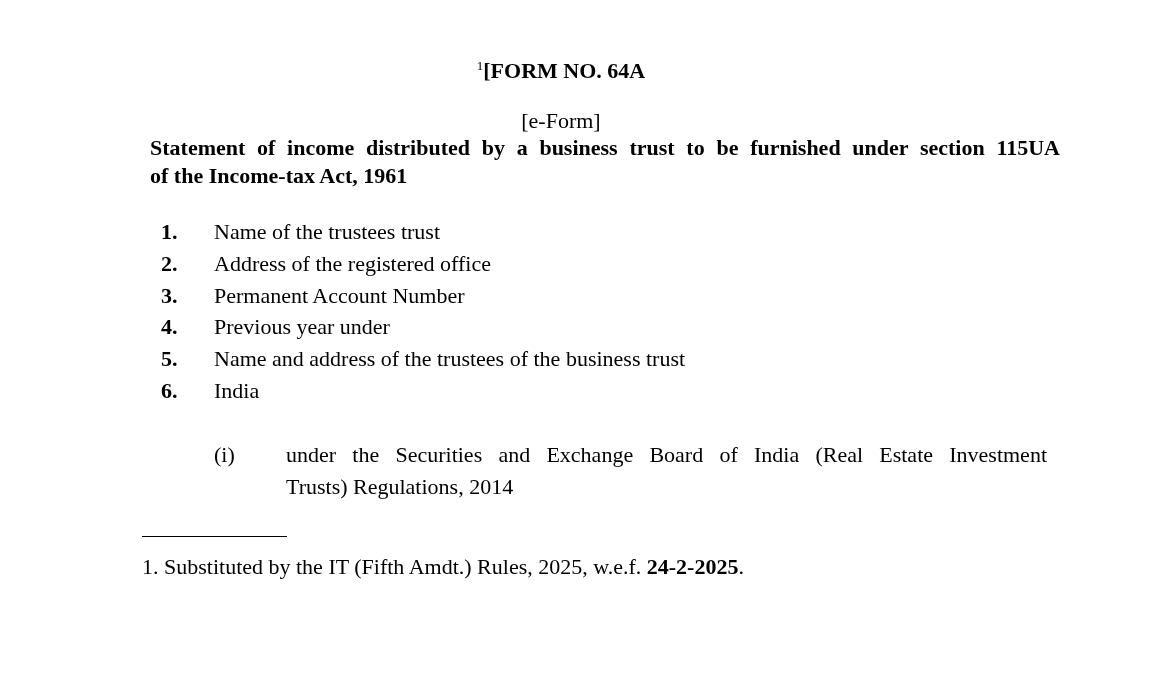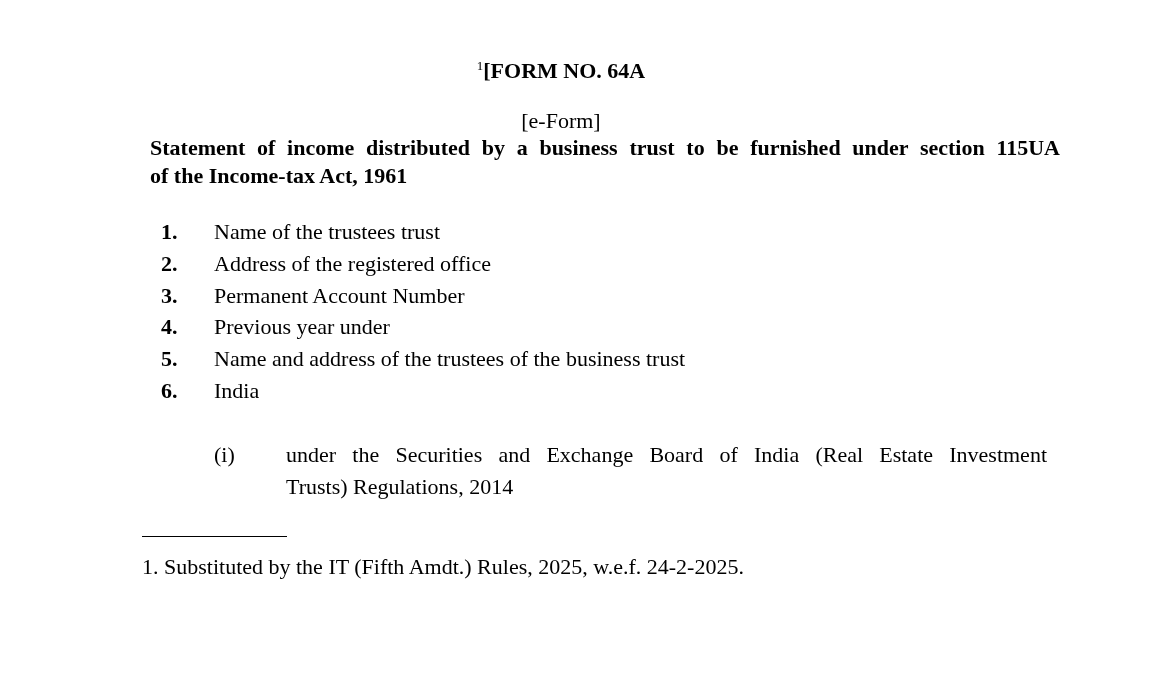--- a/index.html
+++ b/index.html
@@ -39,21 +39,21 @@
       font-size: 22px; line-height: 32px;
     }
     .footnote-rule {
       position: absolute; left: 142px; top: 536px; width: 145px; height: 0;
       border-top: 1.5px solid #000;
     }
     .footnote {
       position: absolute; left: 142px; top: 553px;
       font-size: 22px; line-height: 28px;
     }
-    .footnote b { font-weight: normal; }
+    .footnote b { font-weight: bold; }
   </style>
 </head>
 <body>
 
 <div class="page">
 
   <div class="center-line form-title"><sup>1</sup><span>[FORM NO. 64A</span></div>
   <div class="center-line eform">[e-Form]</div>
 
   <div class="statement">

